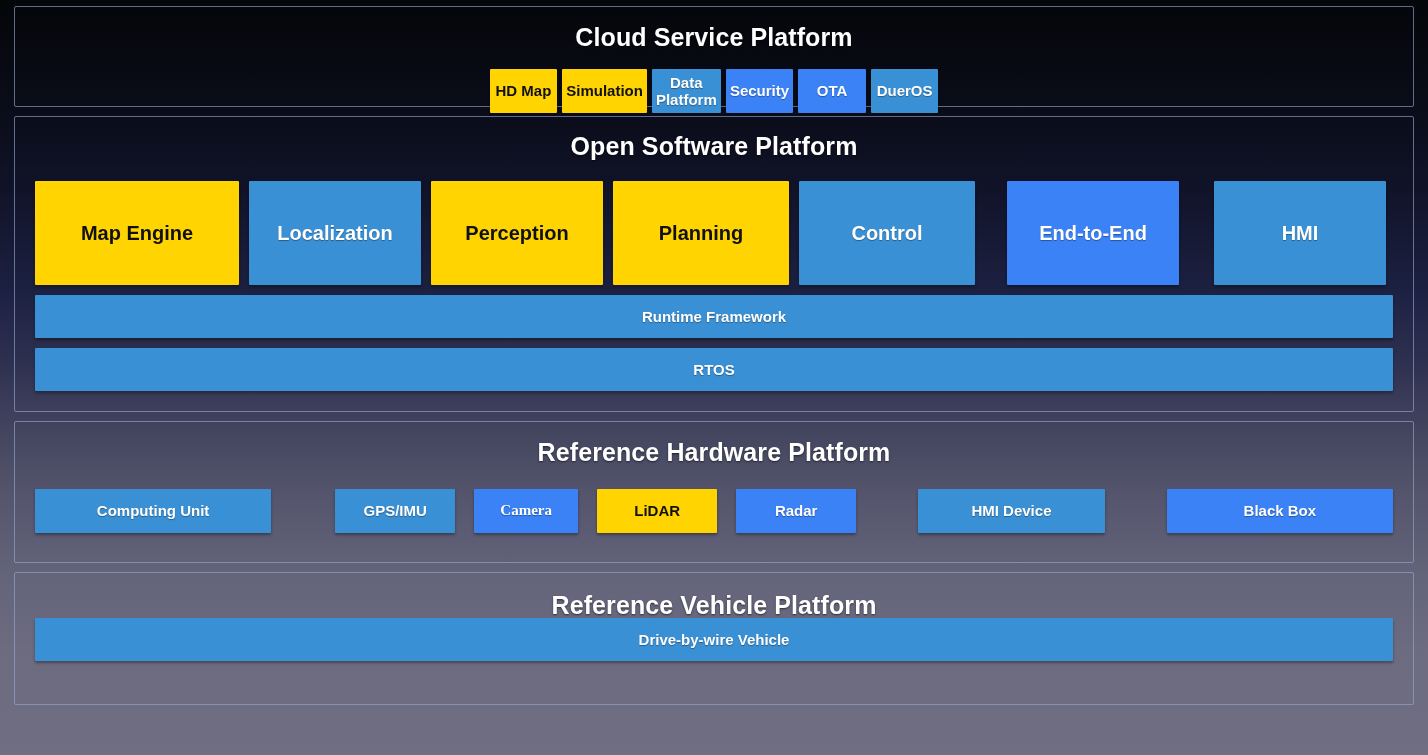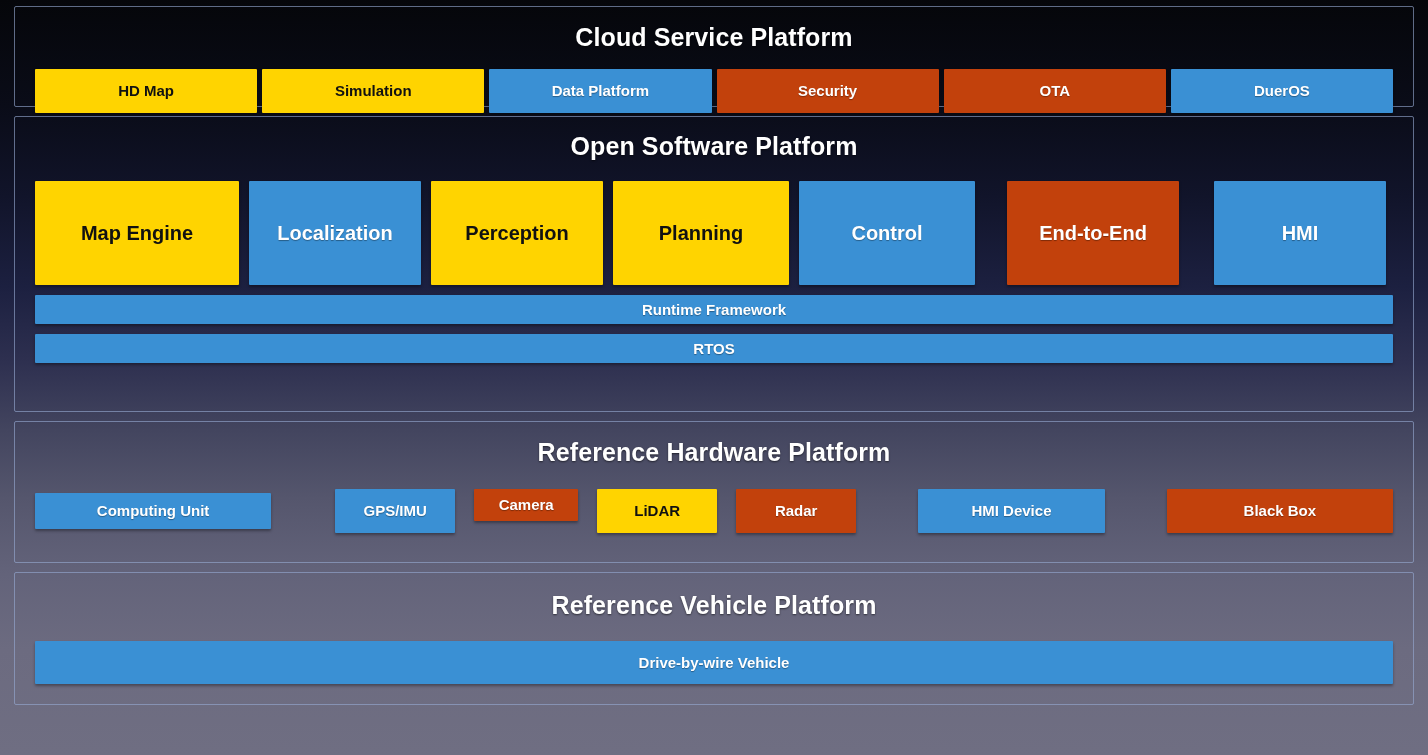--- a/index.html
+++ b/index.html
@@ -45,74 +45,74 @@
     text-align:center;
     color:#ffffff;
     font-weight:bold;
     font-size:25px;
     letter-spacing:0.1px;
     line-height:1;
     text-shadow:0 1px 2px rgba(0,0,0,0.55);
   }
 
   
-  .layer-cloud { height:101px; padding-top:18px; }
+  .layer-cloud { height:101px; padding-top:18px;align-items:center; }
   .layer-cloud .layer-title { margin-bottom:19px; }
   .row-cloud { display:flex; gap:5px; }
   .row-cloud .box { flex:1; height:44px; }
 
   
   .layer-soft { height:296px; padding-top:17px; }
   .layer-soft .layer-title { margin-bottom:22px; }
   .row-soft { display:flex; align-items:stretch; height:104px; }
   .row-soft .box { height:104px; }
   .sp-a { width:204px; margin-right:10px; }
   .sp-b { width:172px; margin-right:10px; }
   .sp-c { width:172px; margin-right:10px; }
   .sp-d { width:176px; margin-right:10px; }
   .sp-e { width:176px; margin-right:32px; }
   .sp-f { width:172px; margin-right:35px; }
   .sp-g { width:172px; }
-  .bar-wide { height:29px; width:100%; margin-top:10px; }
+  .bar-wide { height:43px; width:100%; margin-top:10px; }
 
   
   .layer-hw { height:142px; padding-top:18px; }
   .layer-hw .layer-title { margin-bottom:24px; }
   .row-hw { display:flex; align-items:center; height:44px; }
-  .hw-compute { width:238px; height:36px; margin-right:64px; }
+  .hw-compute { width:238px; height:44px; margin-right:64px; }
   .sensor-group { display:flex; gap:19px; margin-right:62px; }
   .hw-gpsimu { width:120px; height:44px; }
-  .hw-camera { width:104px; height:32px; }
+  .hw-camera { width:104px; height:44px;font-family:Liberation Serif, serif; }
   .hw-lidar  { width:120px; height:44px; }
   .hw-radar  { width:120px; height:44px; }
   .hw-hmi    { width:188px; height:44px; margin-right:62px; }
   .hw-blackbox { width:228px; height:44px; }
 
   
   .layer-veh { height:133px; padding-top:20px; }
-  .layer-veh .layer-title { margin-bottom:23px; }
+  .layer-veh .layer-title { }
   .veh-bar { height:43px; width:100%; }
 
   
   .box {
     display:flex;
     align-items:center;
     justify-content:center;
     text-align:center;
     font-weight:bold;
     font-size:15px;
     line-height:1.15;
     border-radius:1px;
     box-shadow:0 2px 3px rgba(0,0,0,0.35);
     padding:2px 4px;
   }
   .box.yellow { background:#FFD400; color:#111111; }
   .box.blue   { background:#3a90d4; color:#ffffff;
                 text-shadow:0 1px 1px rgba(0,0,0,0.35); }
-  .box.red    { background:#c2410c; color:#ffffff;
+  .box.red    { background:#3b82f6; color:#ffffff;
                 text-shadow:0 1px 1px rgba(0,0,0,0.35); }
   .box.big    { font-size:20px; }
 </style>
 </head>
 <body>
 
 <div class="stack">
 
   <section class="layer layer-cloud">
     <div class="layer-title">Cloud Service Platform</div>

